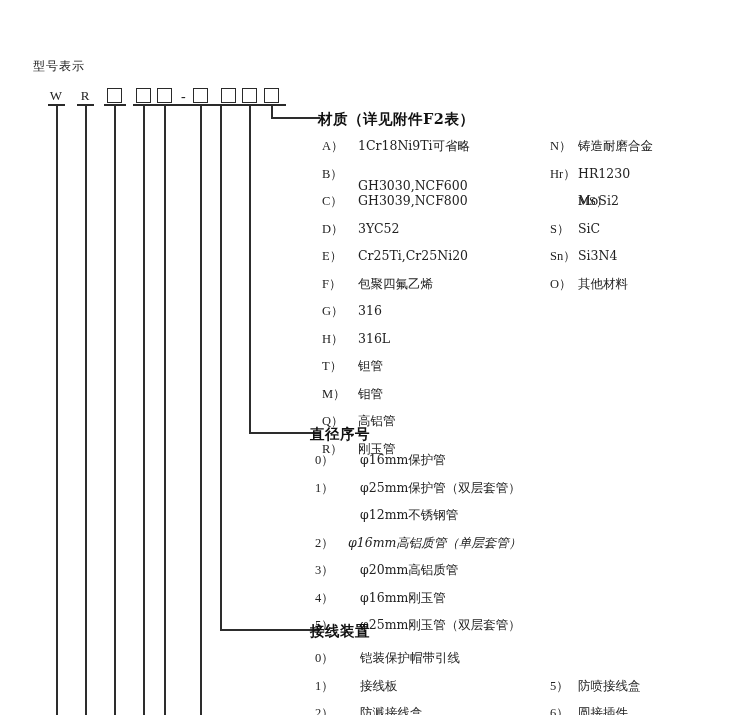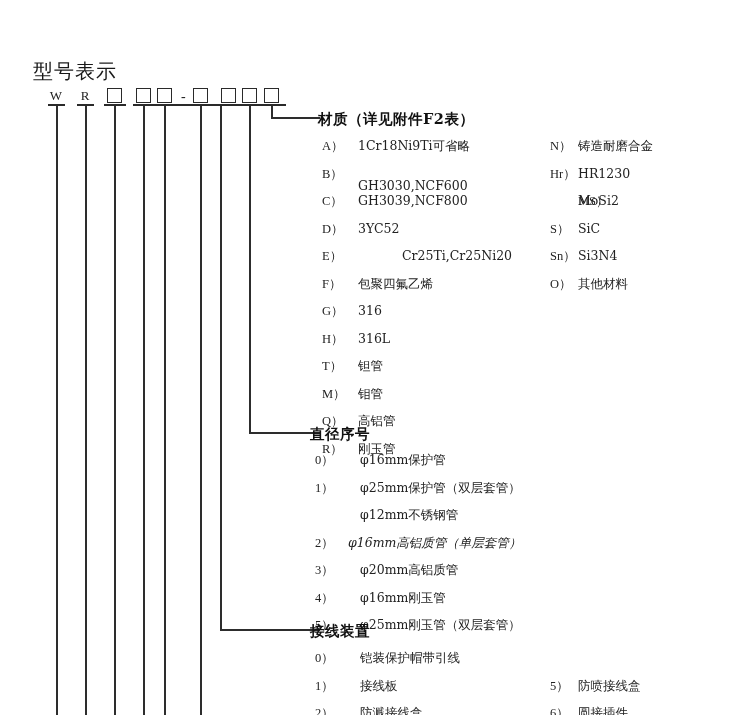--- a/index.html
+++ b/index.html
@@ -12,21 +12,21 @@
 
   
   .doc-title{
     position:absolute;left:30px;top:10px;
     font-size:17px;letter-spacing:1px;color:#181818;
     font-family:"DejaVu Serif","Liberation Serif",serif;
     white-space:nowrap;
   }
   .sec-title{
     position:absolute;left:33px;top:58px;
-    font-size:20px;letter-spacing:1px;color:#181818;
+    font-size:12px;letter-spacing:1px;color:#181818;
     font-family:"DejaVu Serif","Liberation Serif",serif;
     white-space:nowrap;
   }
 
   
   .code-row{position:absolute;left:0;top:0;width:750px;height:120px;}
   .code-letter{
     position:absolute;font-size:13px;text-align:center;
     font-family:"Liberation Serif","DejaVu Serif",serif;
     color:#222;white-space:nowrap;
@@ -108,21 +108,21 @@
       <div class="blk-title" style="left: 318px; top: 110px;">材质（详见附件F2表）</div>
       <div class="key" style="left: 322px; top: 138px;">A）</div>
       <div class="val val-cn" style="left: 358px; top: 138px;">1Cr18Ni9Ti可省略</div>
       <div class="key" style="left: 322px; top: 165.5px;">B）</div>
       <div class="val val-cn" style="left: 358px; top: 165.5px; margin-top: 12px;">GH3030,NCF600</div>
       <div class="key" style="left: 322px; top: 193px;">C）</div>
       <div class="val val-cn" style="left: 358px; top: 193px;">GH3039,NCF800</div>
       <div class="key" style="left: 322px; top: 220.5px;">D）</div>
       <div class="val val-cn" style="left: 358px; top: 220.5px;">3YC52</div>
       <div class="key" style="left: 322px; top: 248px;">E）</div>
-      <div class="val val-cn" style="left: 358px; top: 248px; margin-left: 44px;">Cr25Ti,Cr25Ni20</div>
+      <div class="val val-cn" style="left: 358px; top: 248px;">Cr25Ti,Cr25Ni20</div>
       <div class="key" style="left: 322px; top: 275.5px;">F）</div>
       <div class="val val-cn" style="left: 358px; top: 275.5px;">包聚四氟乙烯</div>
       <div class="key" style="left: 322px; top: 303px;">G）</div>
       <div class="val val-cn" style="left: 358px; top: 303px;">316</div>
       <div class="key" style="left: 322px; top: 330.5px;">H）</div>
       <div class="val val-cn" style="left: 358px; top: 330.5px;">316L</div>
       <div class="key" style="left: 322px; top: 358px;">T）</div>
       <div class="val val-cn" style="left: 358px; top: 358px;">钽管</div>
       <div class="key" style="left: 322px; top: 385.5px;">M）</div>
       <div class="val val-cn" style="left: 358px; top: 385.5px;">钼管</div>

